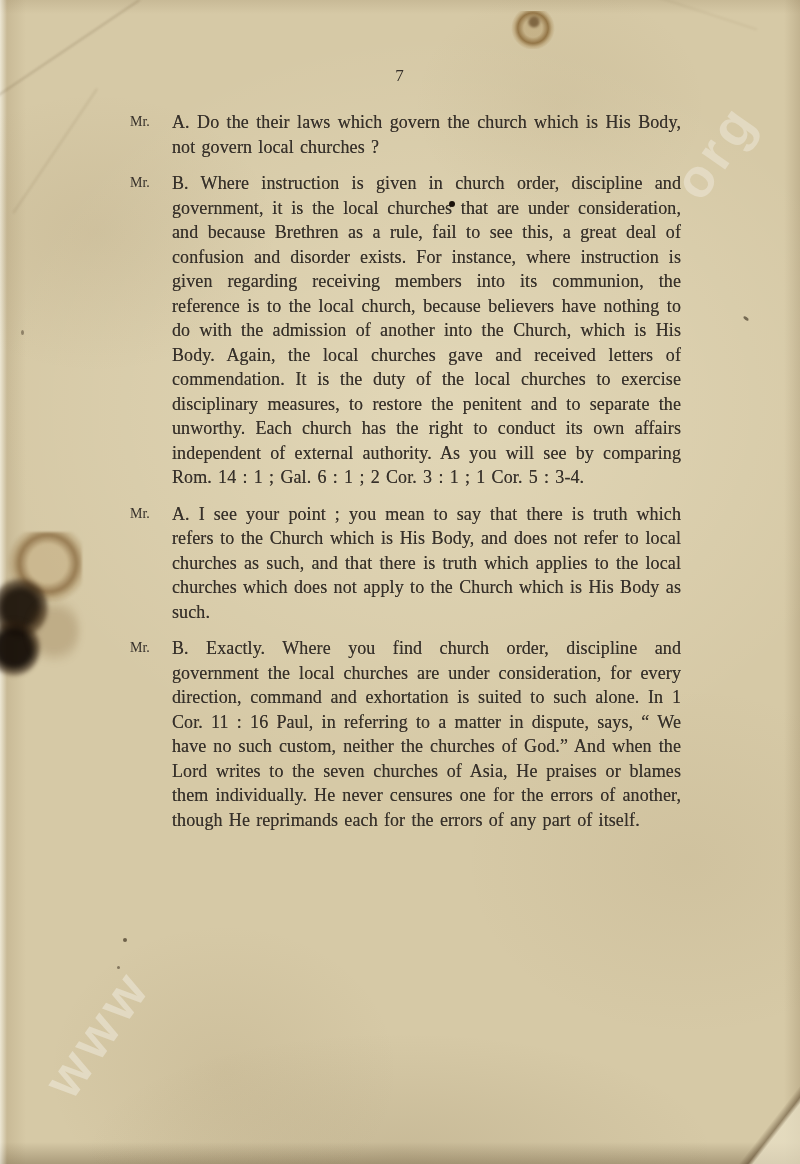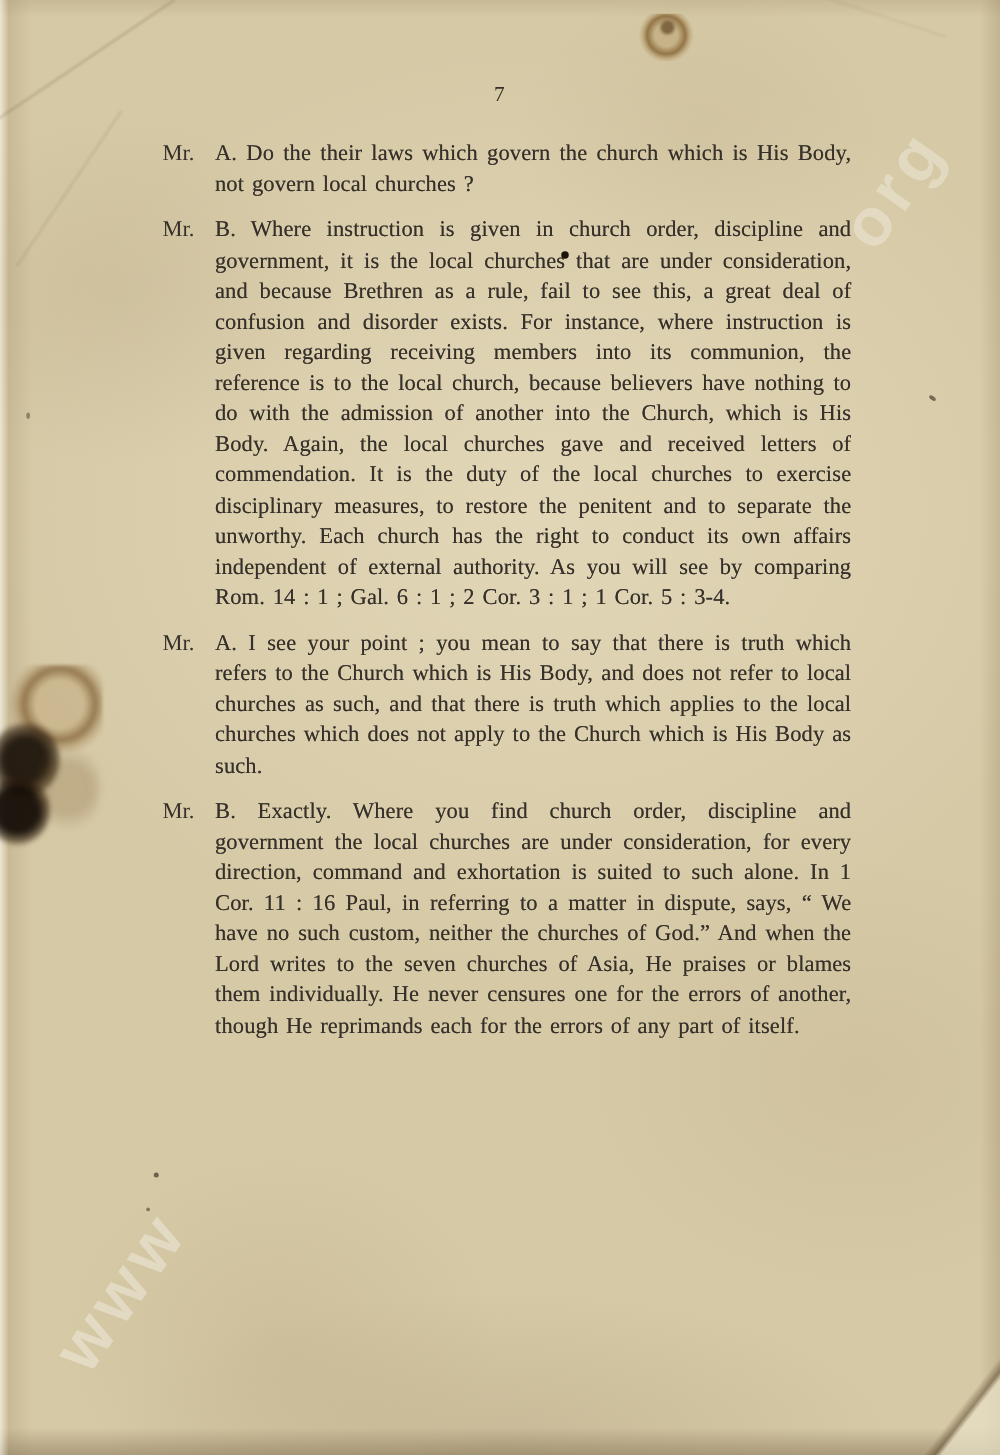--- a/index.html
+++ b/index.html
@@ -87,21 +87,21 @@
       rgba(0,0,0,0) 34%);
   }
 
   .page-number {
     position: absolute; z-index: 3; top: 66px; left: 0; width: 800px;
     text-align: center; font-size: 17px; letter-spacing: 1px;
   }
 
   .text-block { position: absolute; z-index: 3; left: 130px; top: 110px; width: 551px; }
   .para { display: grid; grid-template-columns: 42px 1fr; margin: 0 0 12px 0; }
-  .speaker { font-size: 18px; line-height: 24.5px; }
+  .speaker { font-size: 14px; line-height: 24.5px; }
   .ptext {
     font-size: 18px; line-height: 24.5px; text-align: justify;
     word-spacing: 1.6px; letter-spacing: 0.1px;
     text-shadow: 0 0 0.5px rgba(45,38,30,0.65);
   }
 
   .wm {
     position: absolute; z-index: 5; pointer-events: none;
     font-family: "Liberation Sans", "DejaVu Sans", sans-serif;
     font-weight: bold; font-size: 54px; letter-spacing: 5px;

